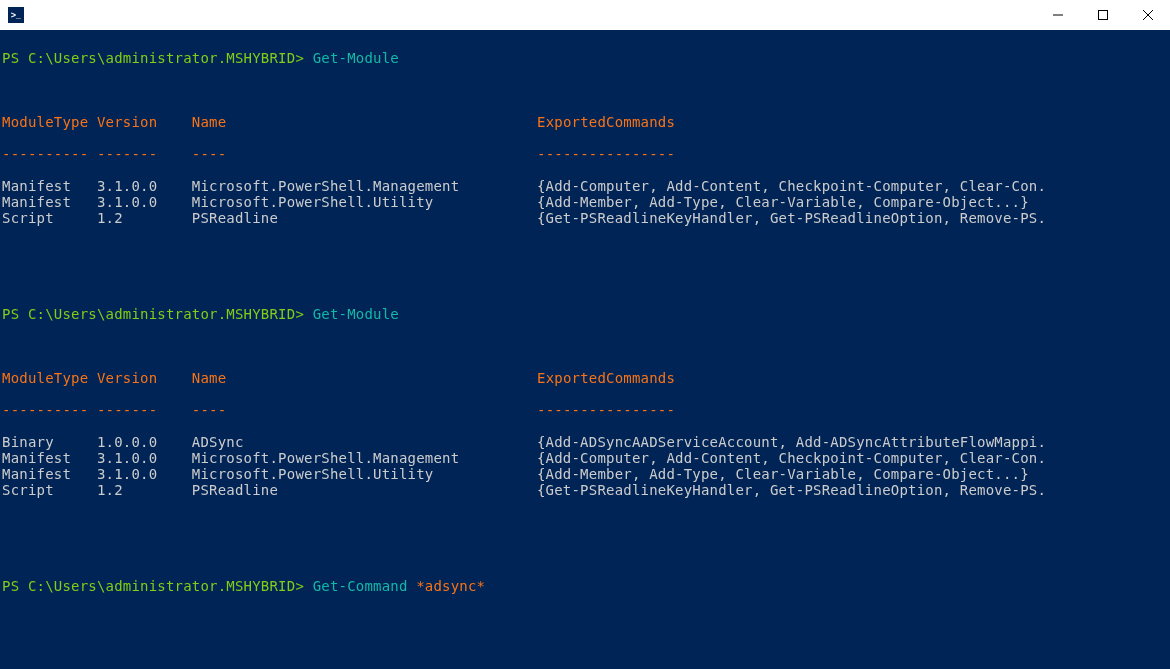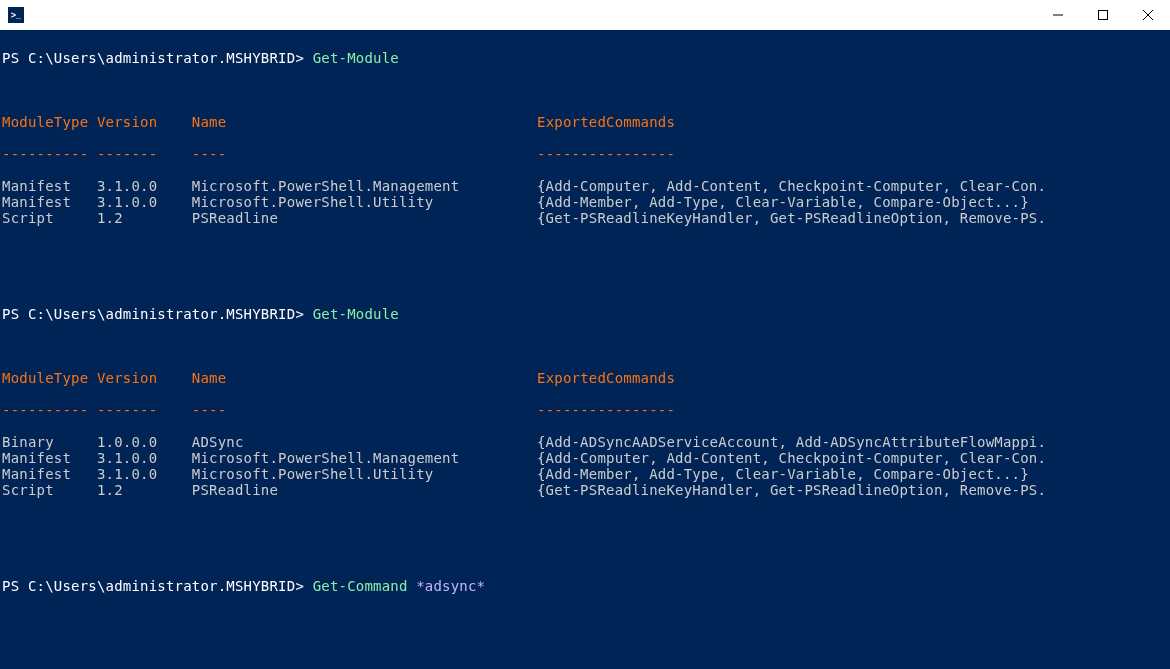--- a/index.html
+++ b/index.html
@@ -52,23 +52,23 @@
       color: #fff;
       font-size: 9px;
       font-weight: bold;
     }
     .terminal {
       padding: 4px 2px;
       line-height: 16px;
       white-space: pre;
       letter-spacing: 0.2px;
     }
-    .prompt { color: #ffffff; }
-    .cmd { color: #86efac; }
-    .arg { color: #c4b5fd; }
+    .prompt { color: #84cc16; }
+    .cmd { color: #14b8a6; }
+    .arg { color: #f97316; }
     .str { color: #00ffff; }
     .header-line { color: #f97316; }
     .row { display: block; }
   </style>
 </head>
 <body>
 
 <div class="titlebar">
   <div class="titlebar-left">
     <div class="ps-icon">&gt;_</div>

